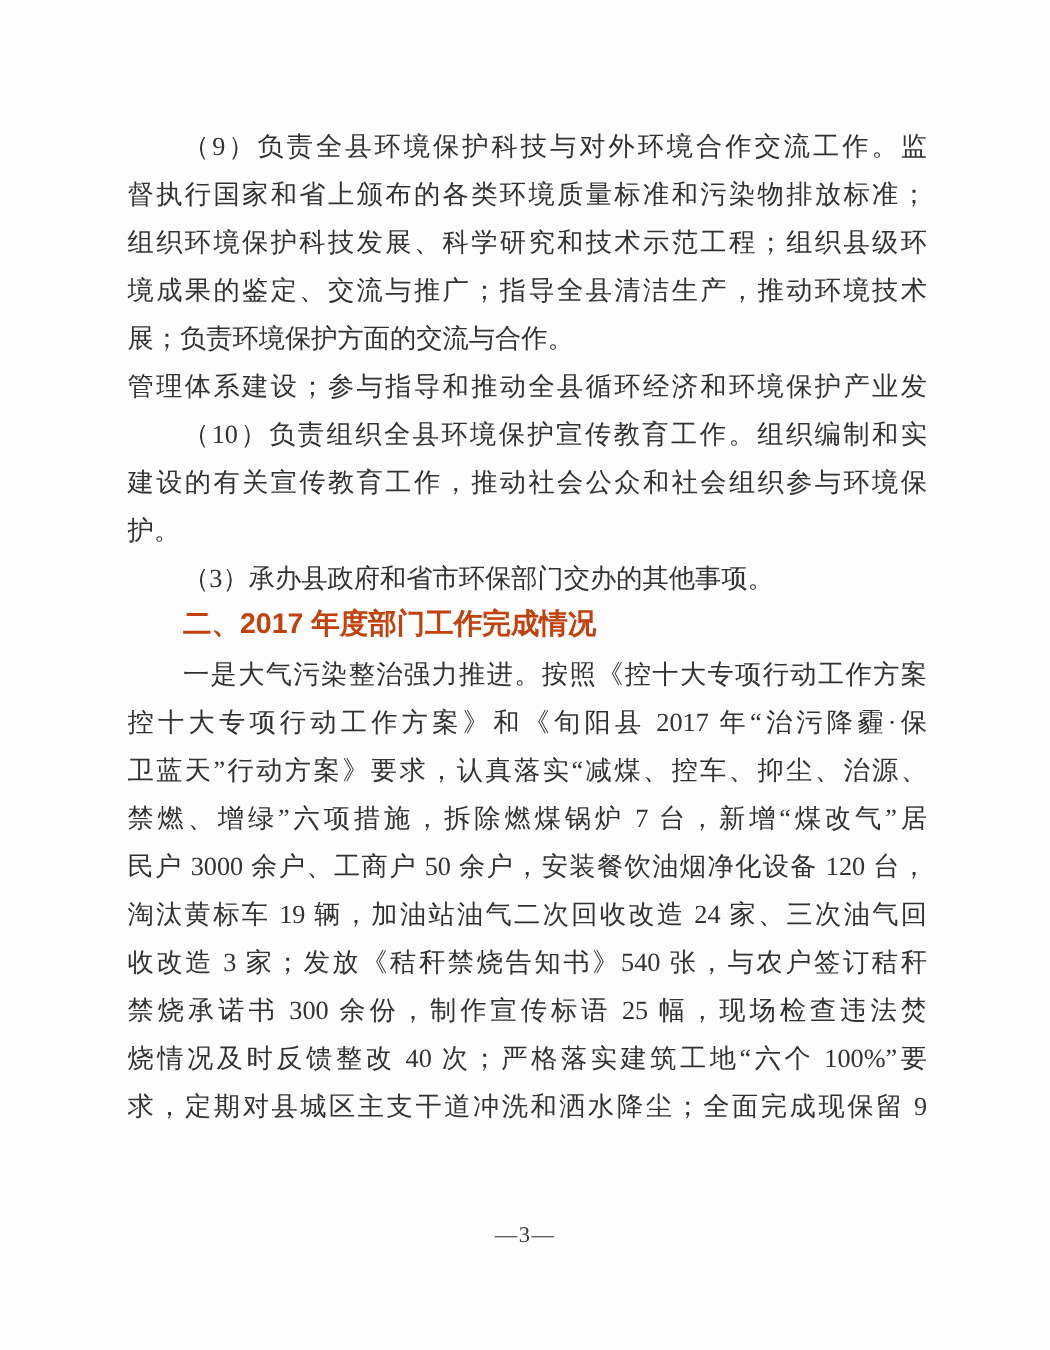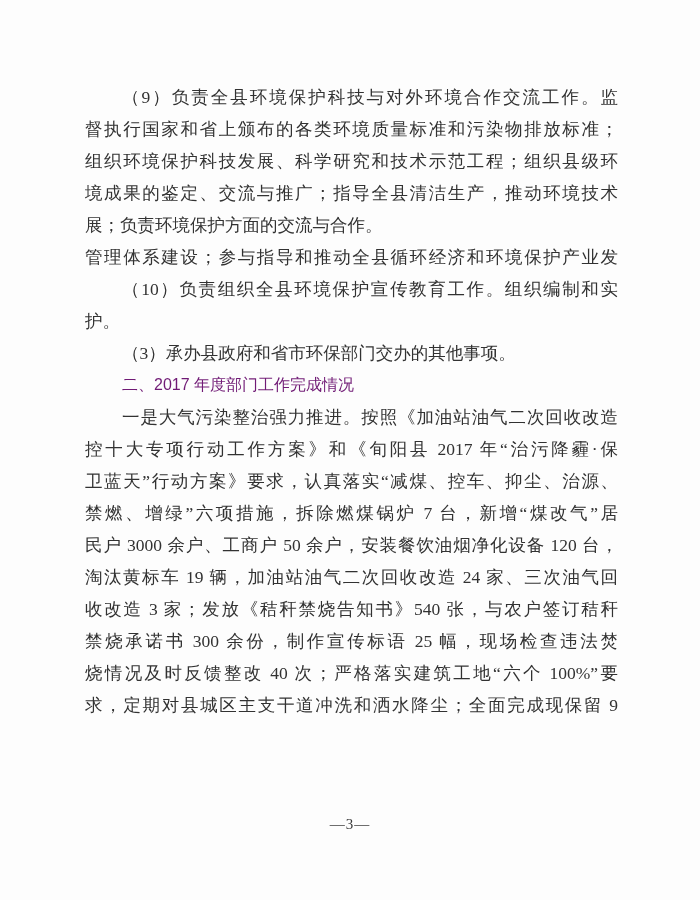--- a/index.html
+++ b/index.html
@@ -27,23 +27,23 @@
   }
   .line.justify {
     text-align: justify;
     text-align-last: justify;
   }
   .line.indent {
     text-indent: 37px;
   }
   .line.heading {
     font-family: "Liberation Sans", "DejaVu Sans", sans-serif;
-    font-weight: 400;
-    font-size: 16px;
-    color: #701a75;
+    font-weight: 700;
+    font-size: 19px;
+    color: #c2410c;
   }
   .page-number {
     position: absolute;
     top: 813px;
     left: 0;
     width: 100%;
     height: 22px;
     line-height: 22px;
     text-align: center;
     font-size: 15px;
@@ -56,24 +56,25 @@
 
 <div class="page">
   <div class="text-block">
       <div class="line indent justify">（9）负责全县环境保护科技与对外环境合作交流工作。监</div>
       <div class="line justify">督执行国家和省上颁布的各类环境质量标准和污染物排放标准；</div>
       <div class="line justify">组织环境保护科技发展、科学研究和技术示范工程；组织县级环</div>
       <div class="line justify">境成果的鉴定、交流与推广；指导全县清洁生产，推动环境技术</div>
       <div class="line left">展；负责环境保护方面的交流与合作。</div>
       <div class="line justify">管理体系建设；参与指导和推动全县循环经济和环境保护产业发</div>
       <div class="line indent justify">（10）负责组织全县环境保护宣传教育工作。组织编制和实</div>
+      <div class="line justify">建设的有关宣传教育工作，推动社会公众和社会组织参与环境保</div>
       <div class="line left">护。</div>
       <div class="line indent left">（3）承办县政府和省市环保部门交办的其他事项。</div>
       <div class="line indent heading">二、2017 年度部门工作完成情况</div>
-      <div class="line indent justify">一是大气污染整治强力推进。按照《加油站油气二次回收改造</div>
+      <div class="line indent justify">一是大气污染整治强力推进。按照《控十大专项行动工作方案</div>
       <div class="line justify">控十大专项行动工作方案》和《旬阳县 2017 年“治污降霾·保</div>
       <div class="line justify">卫蓝天”行动方案》要求，认真落实“减煤、控车、抑尘、治源、</div>
       <div class="line justify">禁燃、增绿”六项措施，拆除燃煤锅炉 7 台，新增“煤改气”居</div>
       <div class="line justify">民户 3000 余户、工商户 50 余户，安装餐饮油烟净化设备 120 台，</div>
       <div class="line justify">淘汰黄标车 19 辆，加油站油气二次回收改造 24 家、三次油气回</div>
       <div class="line justify">收改造 3 家；发放《秸秆禁烧告知书》540 张，与农户签订秸秆</div>
       <div class="line justify">禁烧承诺书 300 余份，制作宣传标语 25 幅，现场检查违法焚</div>
       <div class="line justify">烧情况及时反馈整改 40 次；严格落实建筑工地“六个 100%”要</div>
       <div class="line justify">求，定期对县城区主支干道冲洗和洒水降尘；全面完成现保留 9</div>
     </div>

